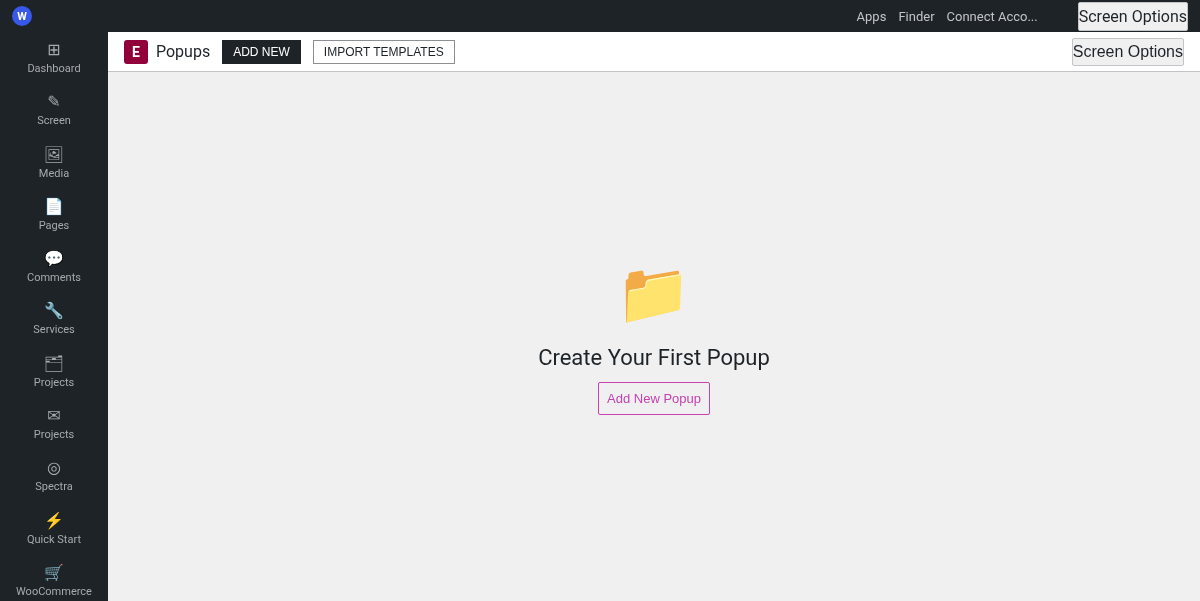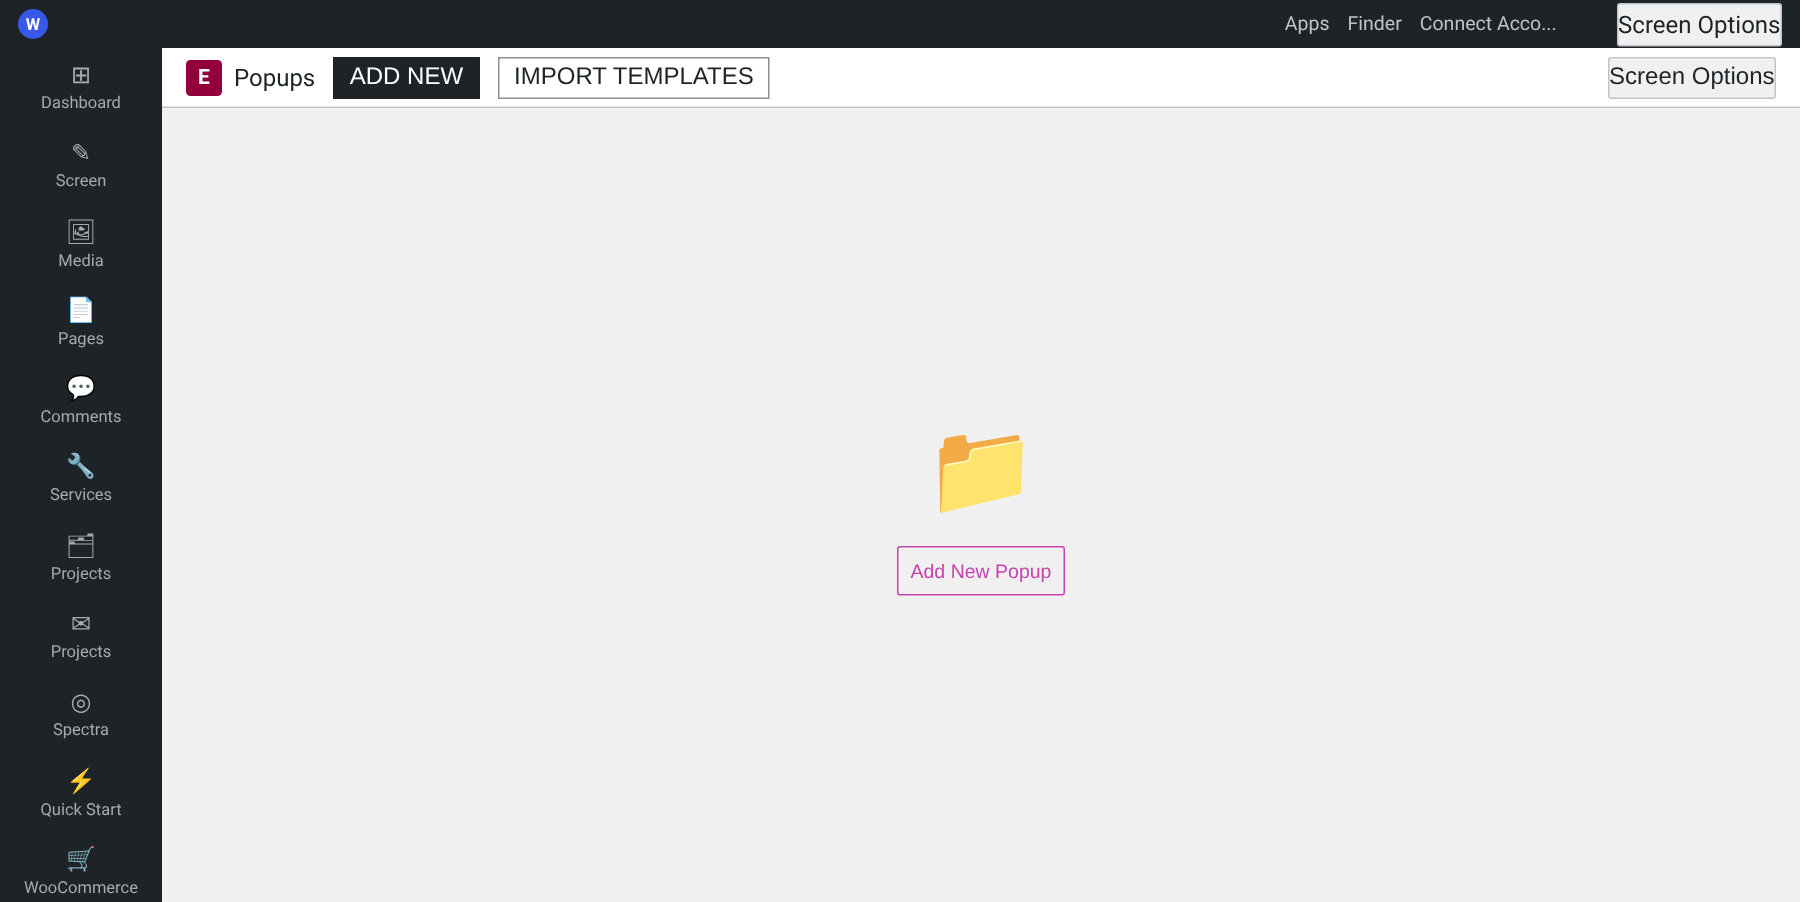--- a/index.html
+++ b/index.html
@@ -64,21 +64,21 @@
     .content-header-left { display: flex; align-items: center; gap: 12px; }
     .page-icon-title { display: flex; align-items: center; gap: 8px; }
     .elementor-icon {
       width: 24px; height: 24px; background: #92003b; border-radius: 3px;
       display: flex; align-items: center; justify-content: center;
       color: white; font-size: 14px; font-weight: bold;
     }
     .page-title-text { font-size: 16px; font-weight: 400; color: #1d2327; }
 
     .btn {
-      padding: 4px 10px; font-size: 16px; cursor: pointer; border: 1px solid;
+      padding: 4px 10px; font-size: 12px; cursor: pointer; border: 1px solid;
       border-radius: 0; font-weight: 500;
     }
     .btn-dark {
       background: #1d2327; color: #fff; border-color: #1d2327;
     }
     .btn-outline {
       background: transparent; color: #1d2327; border-color: #8c8f94;
     }
 
     .content-header-right { display: flex; align-items: center; gap: 8px; }
@@ -180,18 +180,19 @@
         <button class="btn btn-outline">IMPORT TEMPLATES</button>
       </div>
       <div class="content-header-right">
         <button class="screen-options-btn">Screen Options</button>
       </div>
     </div>
 
     <div class="main-content">
       <div class="empty-state">
         <span class="folder-icon">📁</span>
+        <h2>Create Your First Popup</h2>
         <button class="btn-popup">Add New Popup</button>
       </div>
     </div>
 
   </div>
 </div>
 
 </body></html>

